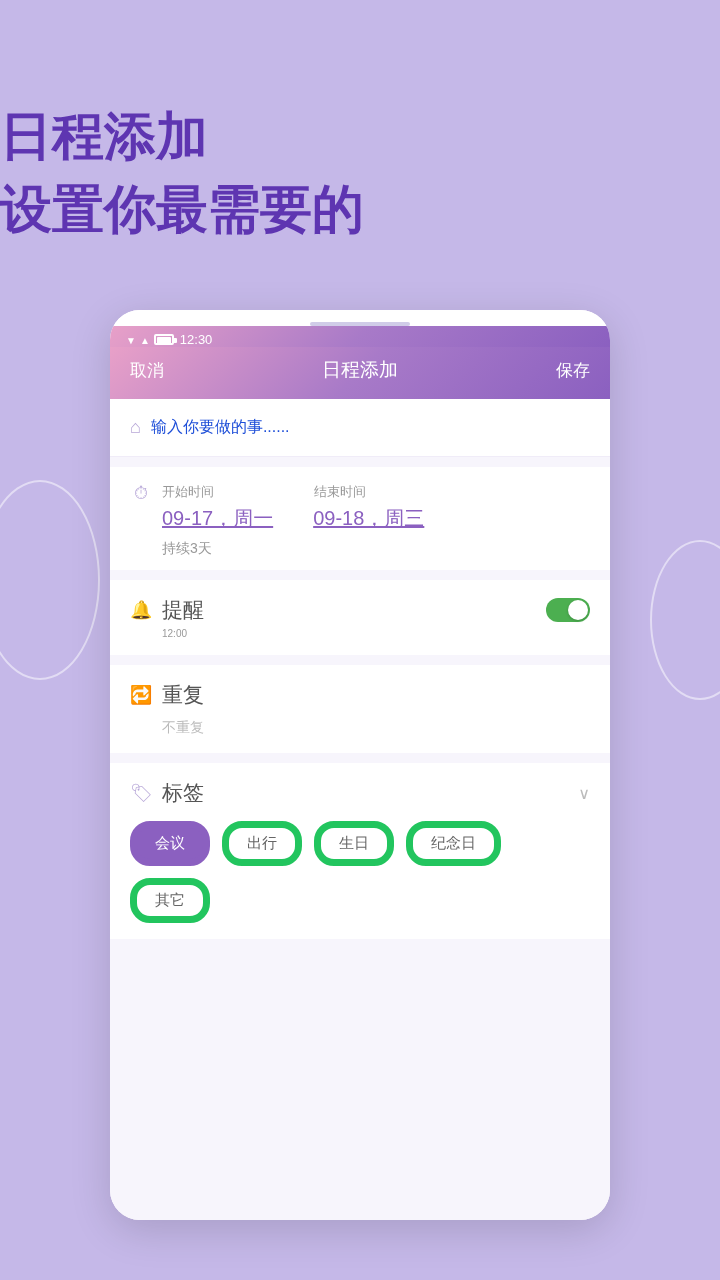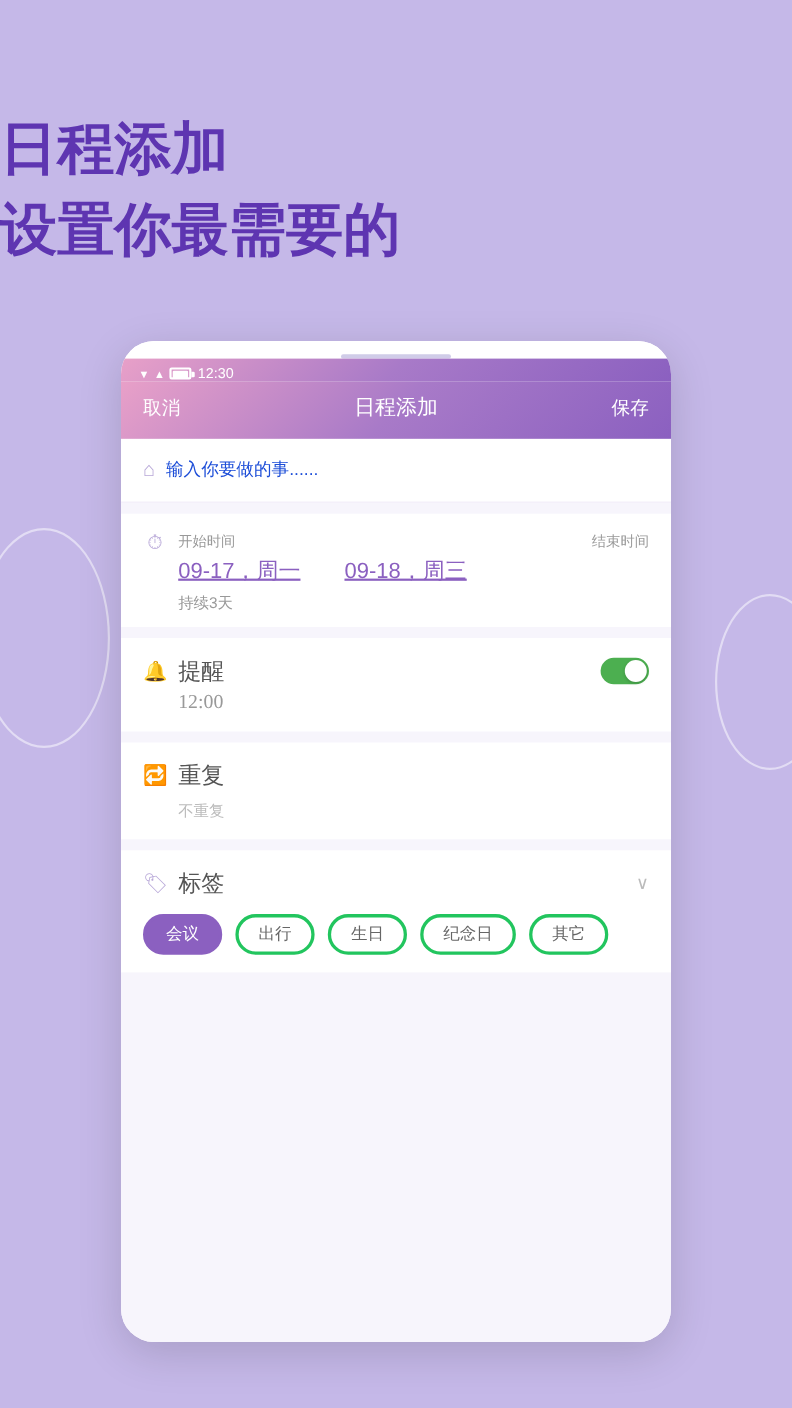--- a/index.html
+++ b/index.html
@@ -213,21 +213,20 @@
       align-items: flex-start;
       gap: 10px;
     }
     .time-content {
       flex: 1;
     }
     .time-labels {
       display: flex;
       gap: 100px;
       margin-bottom: 4px;
-      justify-content: space-between;
     }
     .time-label {
       font-size: 13px;
       color: #999;
     }
     .time-values {
       display: flex;
       gap: 40px;
     }
     .time-value {
@@ -270,25 +269,24 @@
       position: absolute;
       right: 2px;
       top: 2px;
       width: 20px;
       height: 20px;
       background: #fff;
       border-radius: 50%;
       box-shadow: 0 1px 3px rgba(0,0,0,0.2);
     }
     .reminder-time {
-      font-size: 18px;
+      font-size: 10px;
       color: #999;
       margin-top: 4px;
       margin-left: 32px;
-      font-family: Liberation Serif, serif;
     }
 
     
     .repeat-section {
       background: #fff;
       margin-top: 10px;
       padding: 16px 20px;
     }
     .repeat-subtitle {
       font-size: 14px;
@@ -320,21 +318,21 @@
     }
     .tags-row {
       display: flex;
       gap: 12px;
       flex-wrap: wrap;
     }
     .tag-item {
       padding: 6px 18px;
       border-radius: 20px;
       font-size: 15px;
-      border: 3px solid #22c55e;
+      border: 7px solid #22c55e;
       color: #666;
       background: #fff;
     }
     .tag-item.active {
       background: #8b60c0;
       color: #fff;
       border-color: #8b60c0;
     }
   </style>
 </head>

